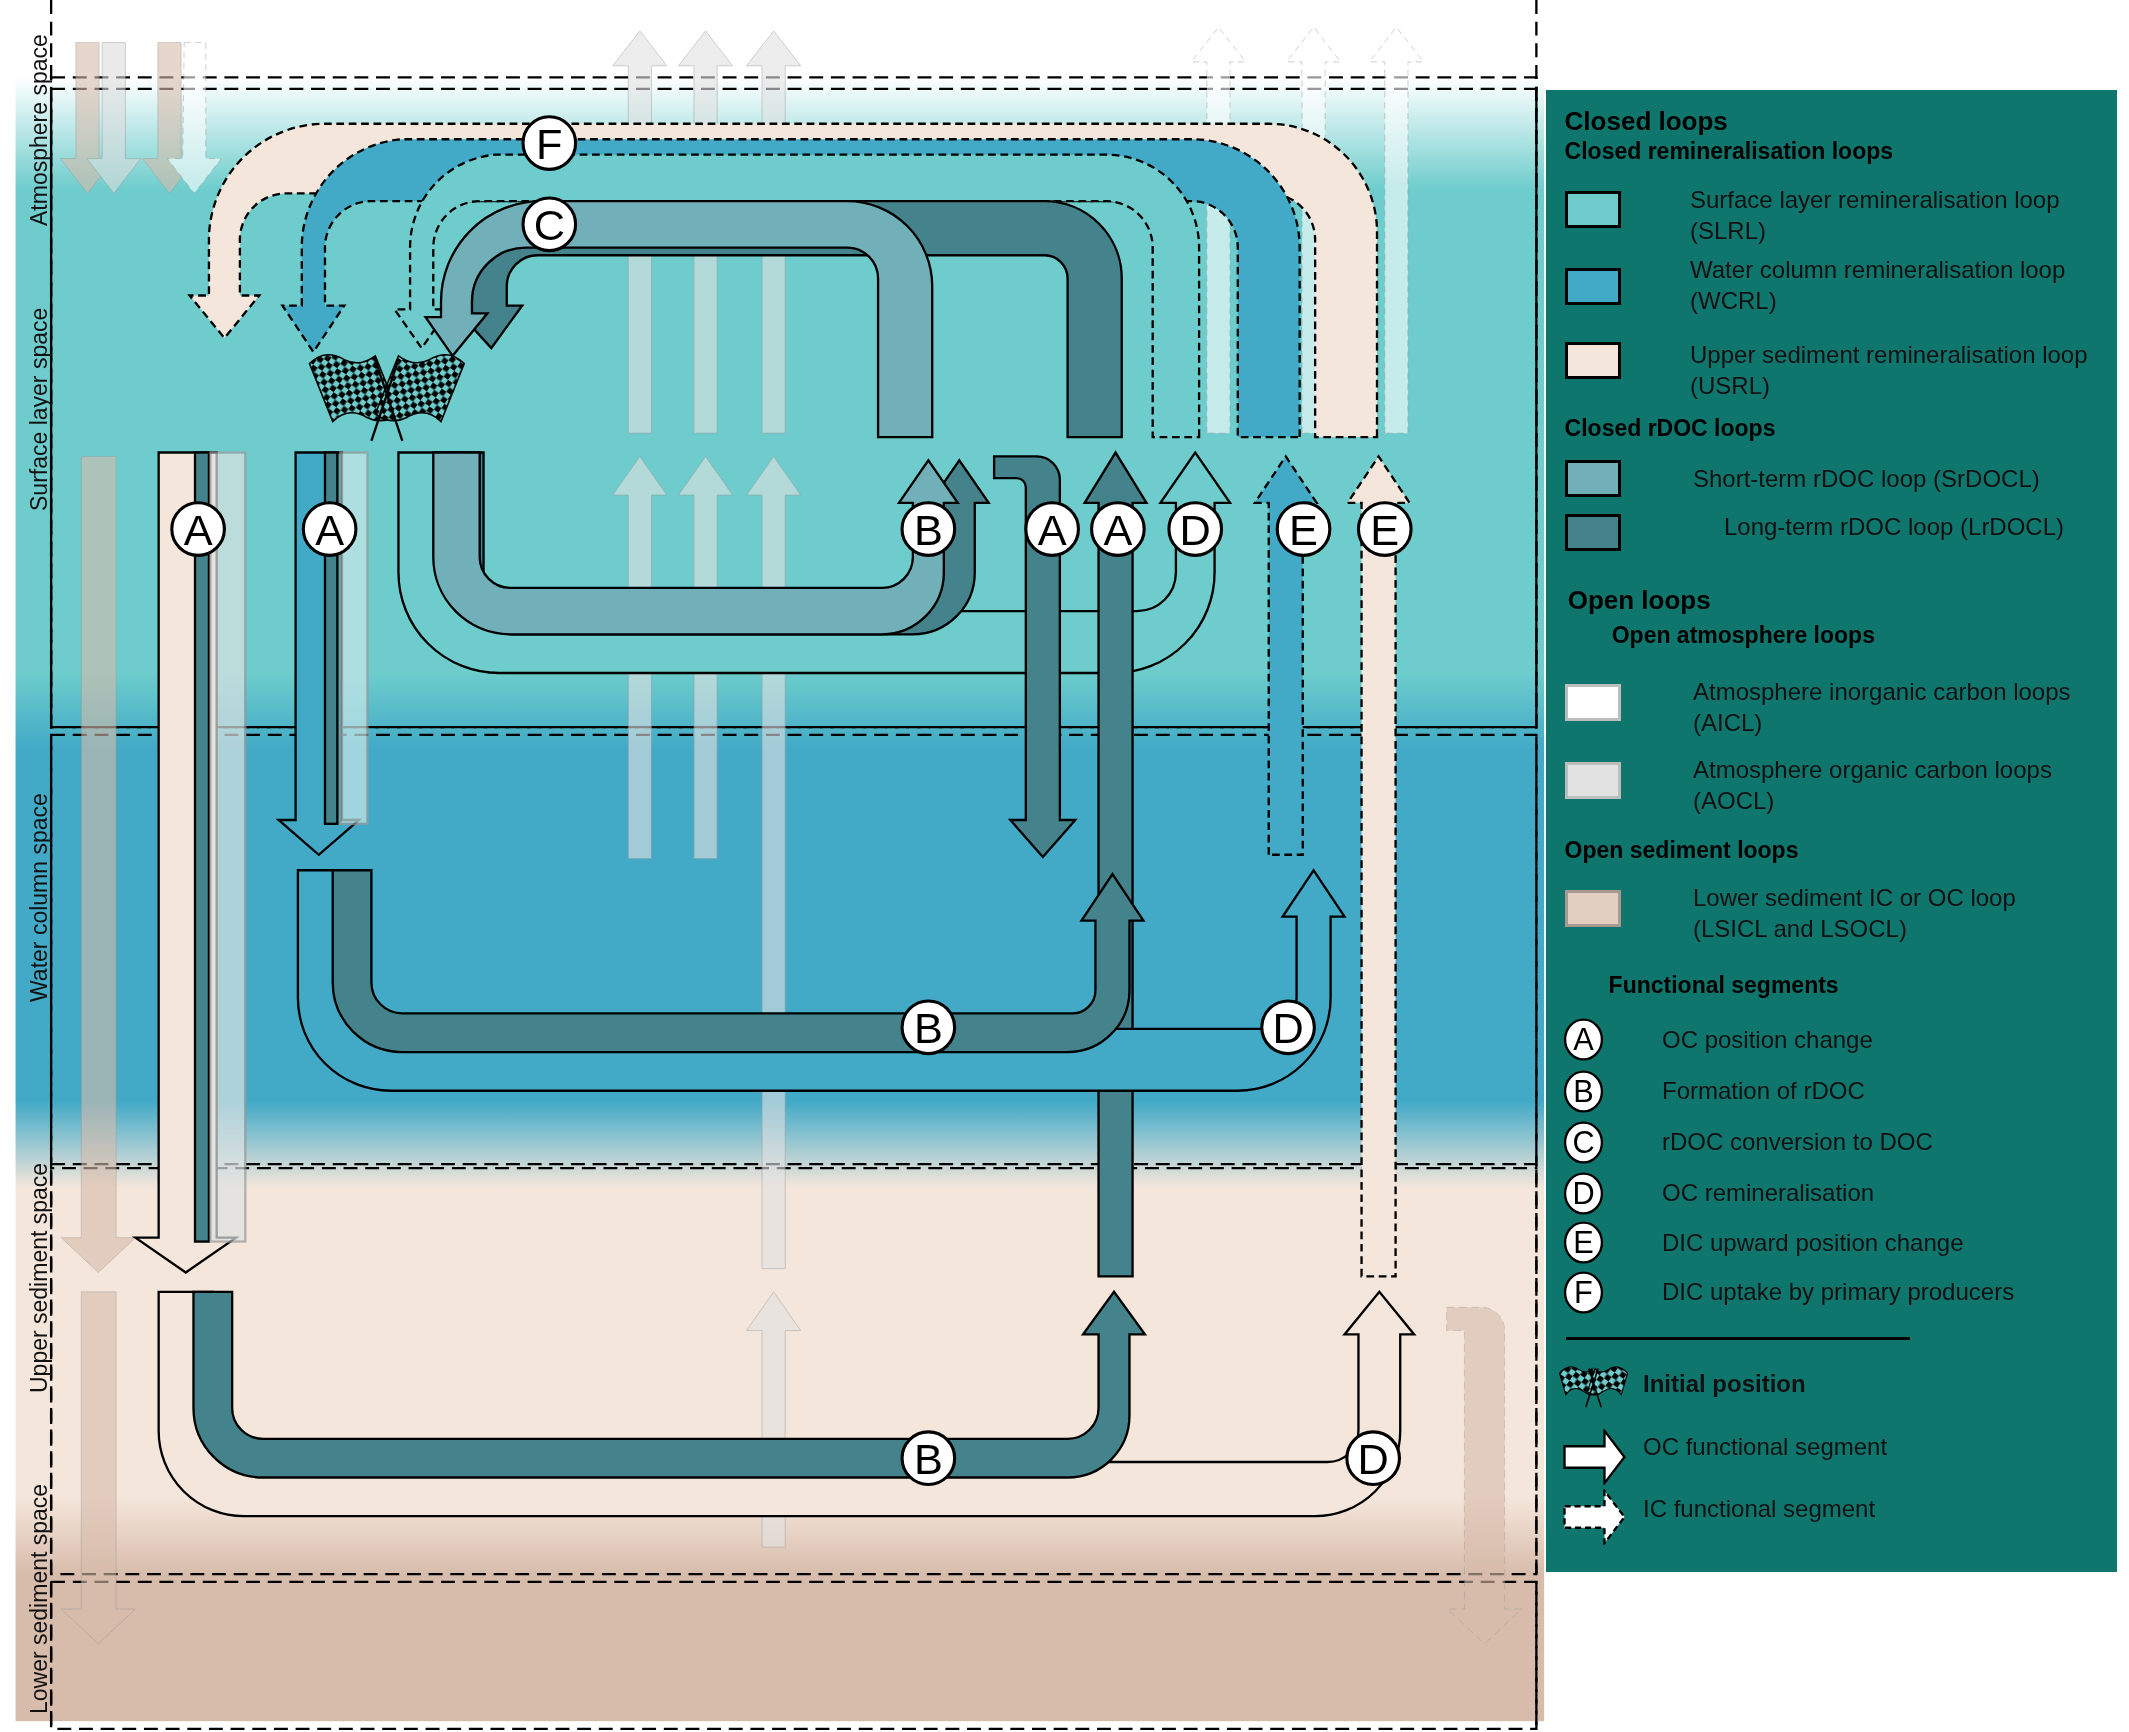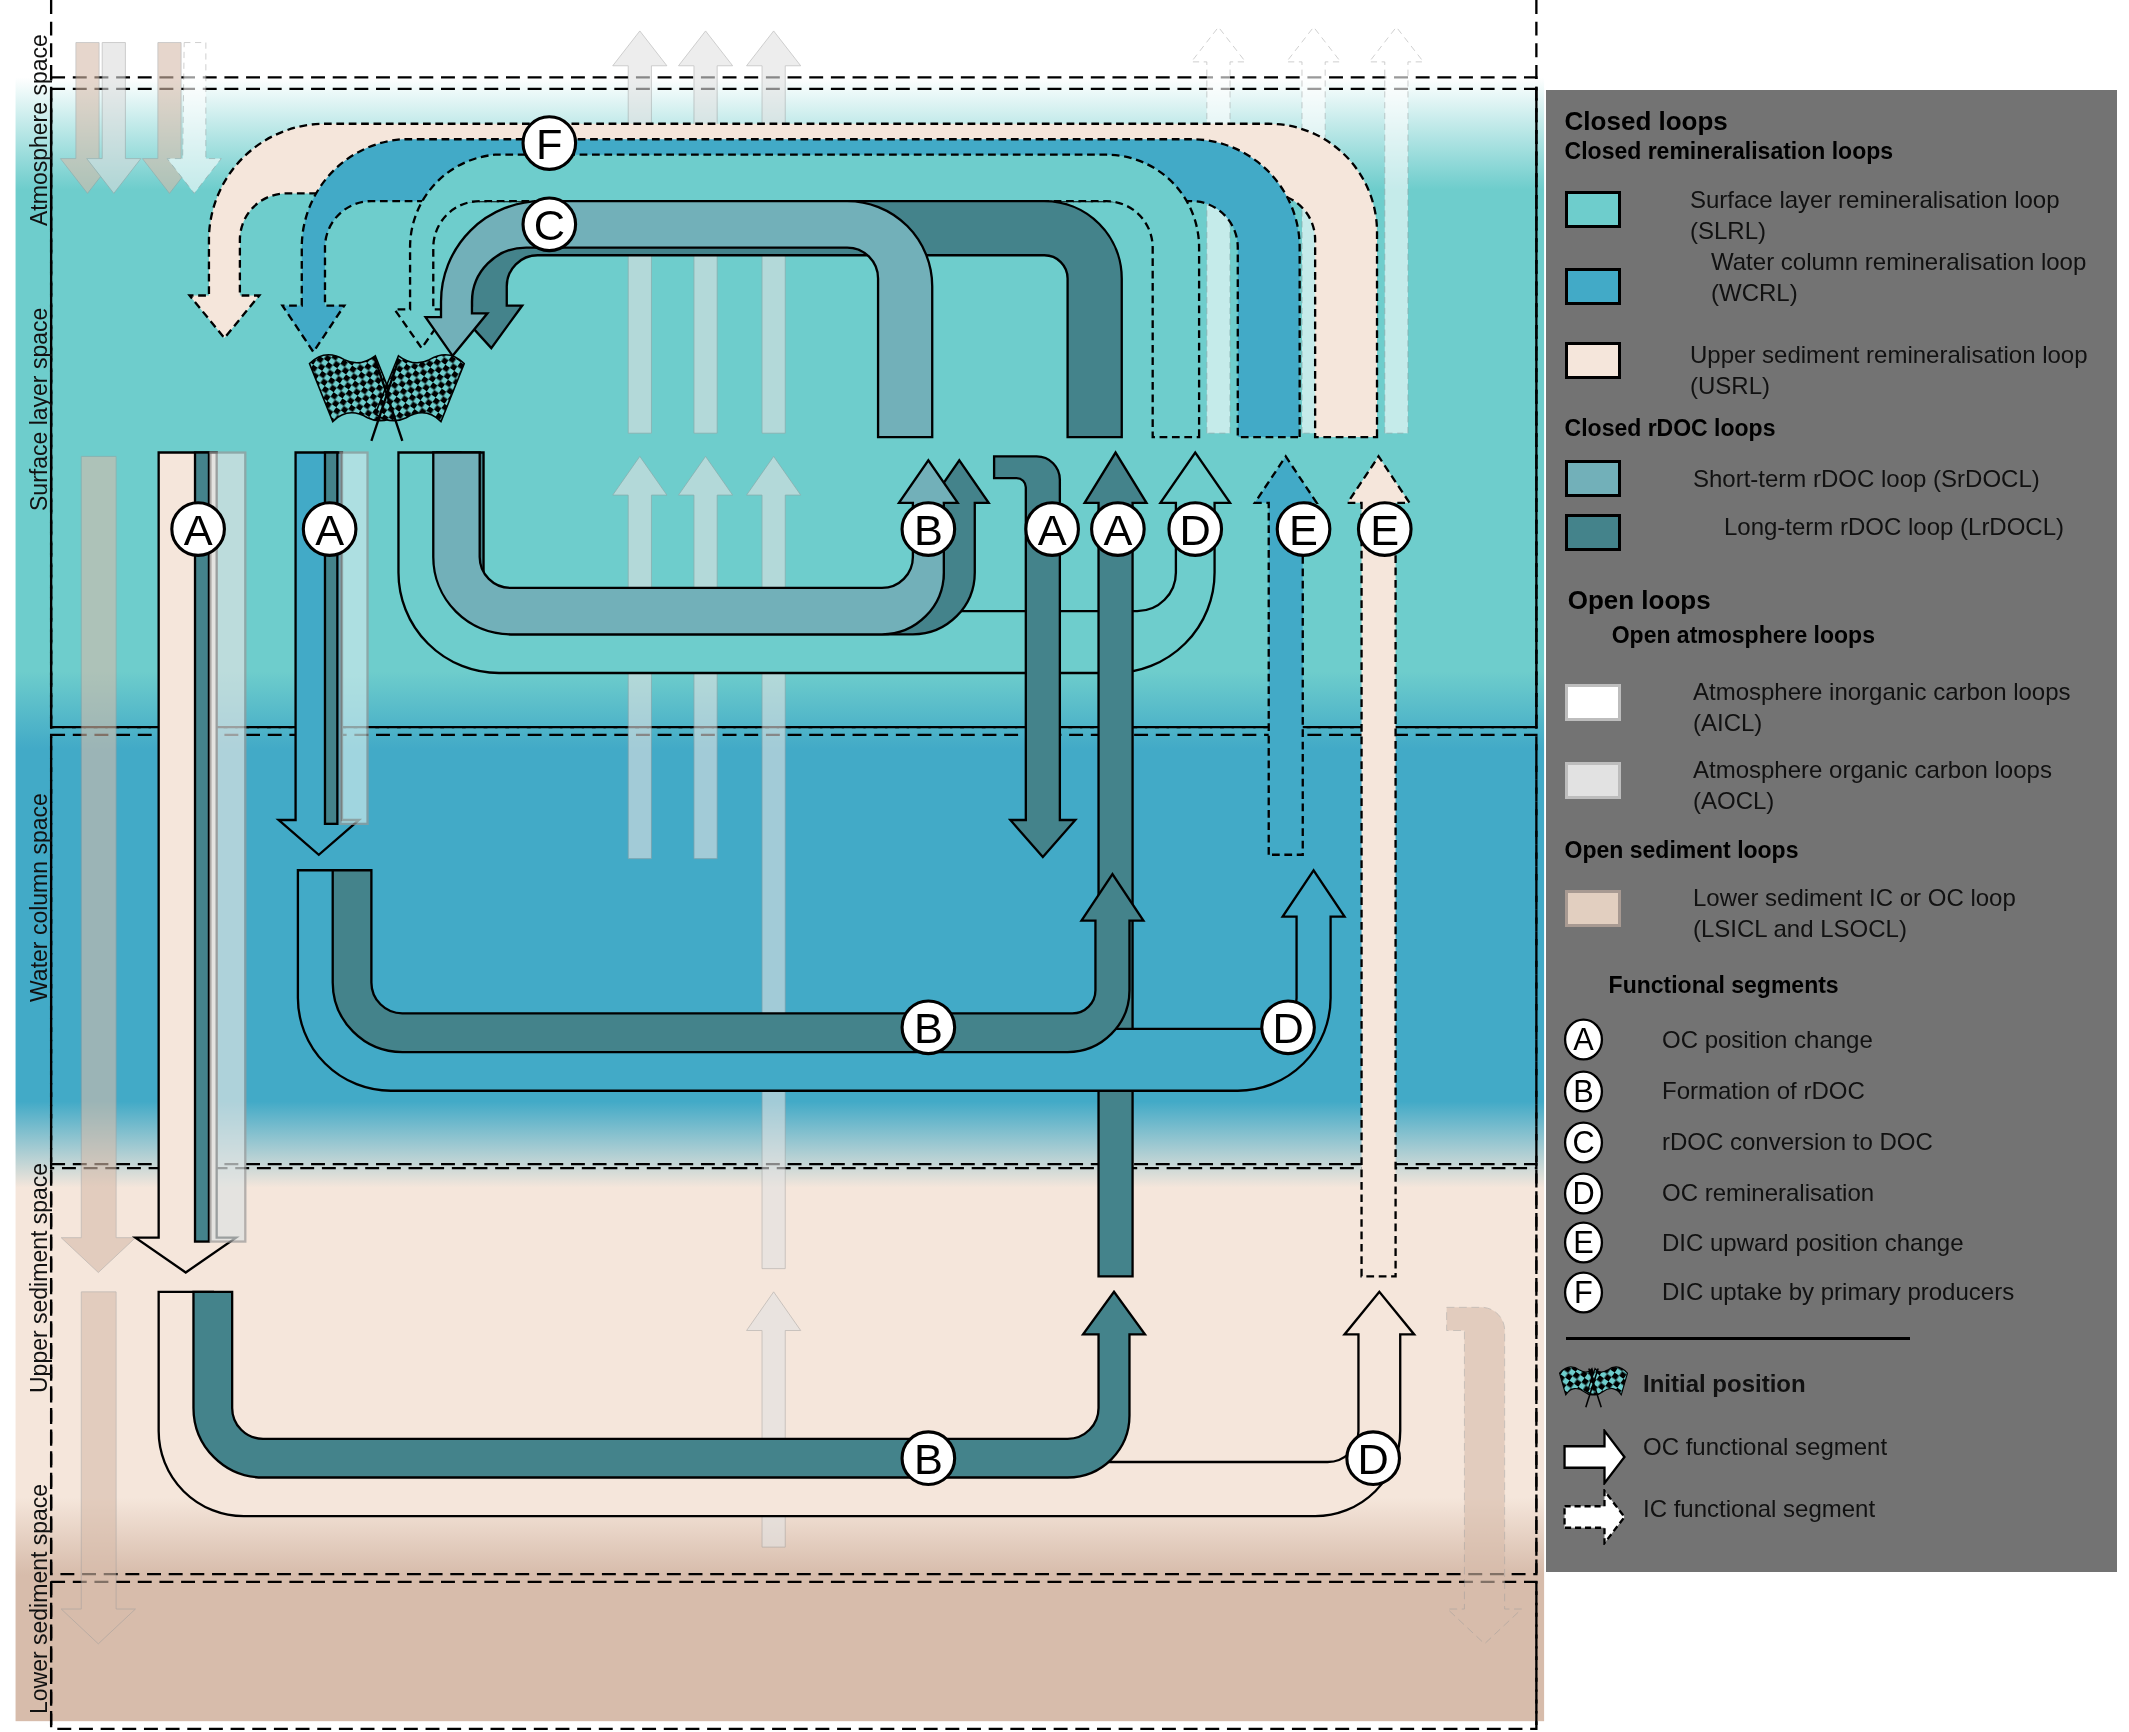--- a/index.html
+++ b/index.html
@@ -1,19 +1,19 @@
 <!DOCTYPE html>
 <html style="font-size:12.4px"><head>
 <meta charset="utf-8">
 <style>
   html, body { margin:0; padding:0; background:#ffffff; }
   body { width:2129px; height:1732px; position:relative; overflow:hidden; font-family:"Liberation Sans", sans-serif; }
   #diagram { position:absolute; left:0; top:0; width:2129px; height:1732px; }
   .space-label { position:absolute; font-family:"Liberation Sans", sans-serif; font-size:23px; color:#111; white-space:nowrap; transform-origin:left top; transform:rotate(-90deg); }
-  #legend { position:absolute; left:1546px; top:90px; width:571px; height:1482px; background:#737373; }
+  #legend { position:absolute; left:1546px; top:90px; width:571px; height:1482px; background:#0f766e; }
   .lg-h1 { position:absolute; left:18.6px; font-size:26px; font-weight:bold; color:#000; }
   .lg-h2 { position:absolute; left:18.6px; font-size:23px; font-weight:bold; color:#000; }
   .lg-swatch { position:absolute; left:18.6px; width:56px; height:37px; box-sizing:border-box; }
   .lg-text { position:absolute; left:144px; font-size:24px; color:#111; line-height:31px; width:402px; }
   .lg-letter { position:absolute; left:15.5px; width:43px; height:43px; }
   .lg-ltext { position:absolute; left:116px; font-size:24px; color:#111; }
 </style>
 </head>
 <body>
 
@@ -183,21 +183,21 @@
 <div class="space-label" style="left:26px; top:1393px;">Upper sediment space</div>
 <div class="space-label" style="left:26px; top:1714px;">Lower sediment space</div>
 
 <div id="legend">
   <div class="lg-h1" style="top:15.5px;">Closed loops</div>
   <div class="lg-h2" style="top:48px;">Closed remineralisation loops</div>
 
   <div class="lg-swatch" style="top:101px; background:#6ECDCC; border:3.1px solid #000;"></div>
   <div class="lg-text" style="top:94px;">Surface layer remineralisation loop (SLRL)</div>
   <div class="lg-swatch" style="top:178px; background:#42AAC7; border:3.1px solid #000;"></div>
-  <div class="lg-text" style="top:156px;margin-left:21px;">Water column remineralisation loop (WCRL)</div>
+  <div class="lg-text" style="top:164px;">Water column remineralisation loop (WCRL)</div>
   <div class="lg-swatch" style="top:252px; background:#F5E6DB; border:3.1px solid #000;"></div>
   <div class="lg-text" style="top:249px;">Upper sediment remineralisation loop (USRL)</div>
 
   <div class="lg-h2" style="top:325px;">Closed rDOC loops</div>
   <div class="lg-swatch" style="top:370px; background:#72B0B9; border:3.1px solid #000;"></div>
   <div class="lg-text" style="top:373px; left:147px;">Short-term rDOC loop (SrDOCL)</div>
   <div class="lg-swatch" style="top:424px; background:#44838B; border:3.1px solid #000;"></div>
   <div class="lg-text" style="top:421px; left:147px;text-align:center;">Long-term rDOC loop (LrDOCL)</div>
 
   <div class="lg-h1" style="top:495px; left:21.7px;">Open loops</div>

